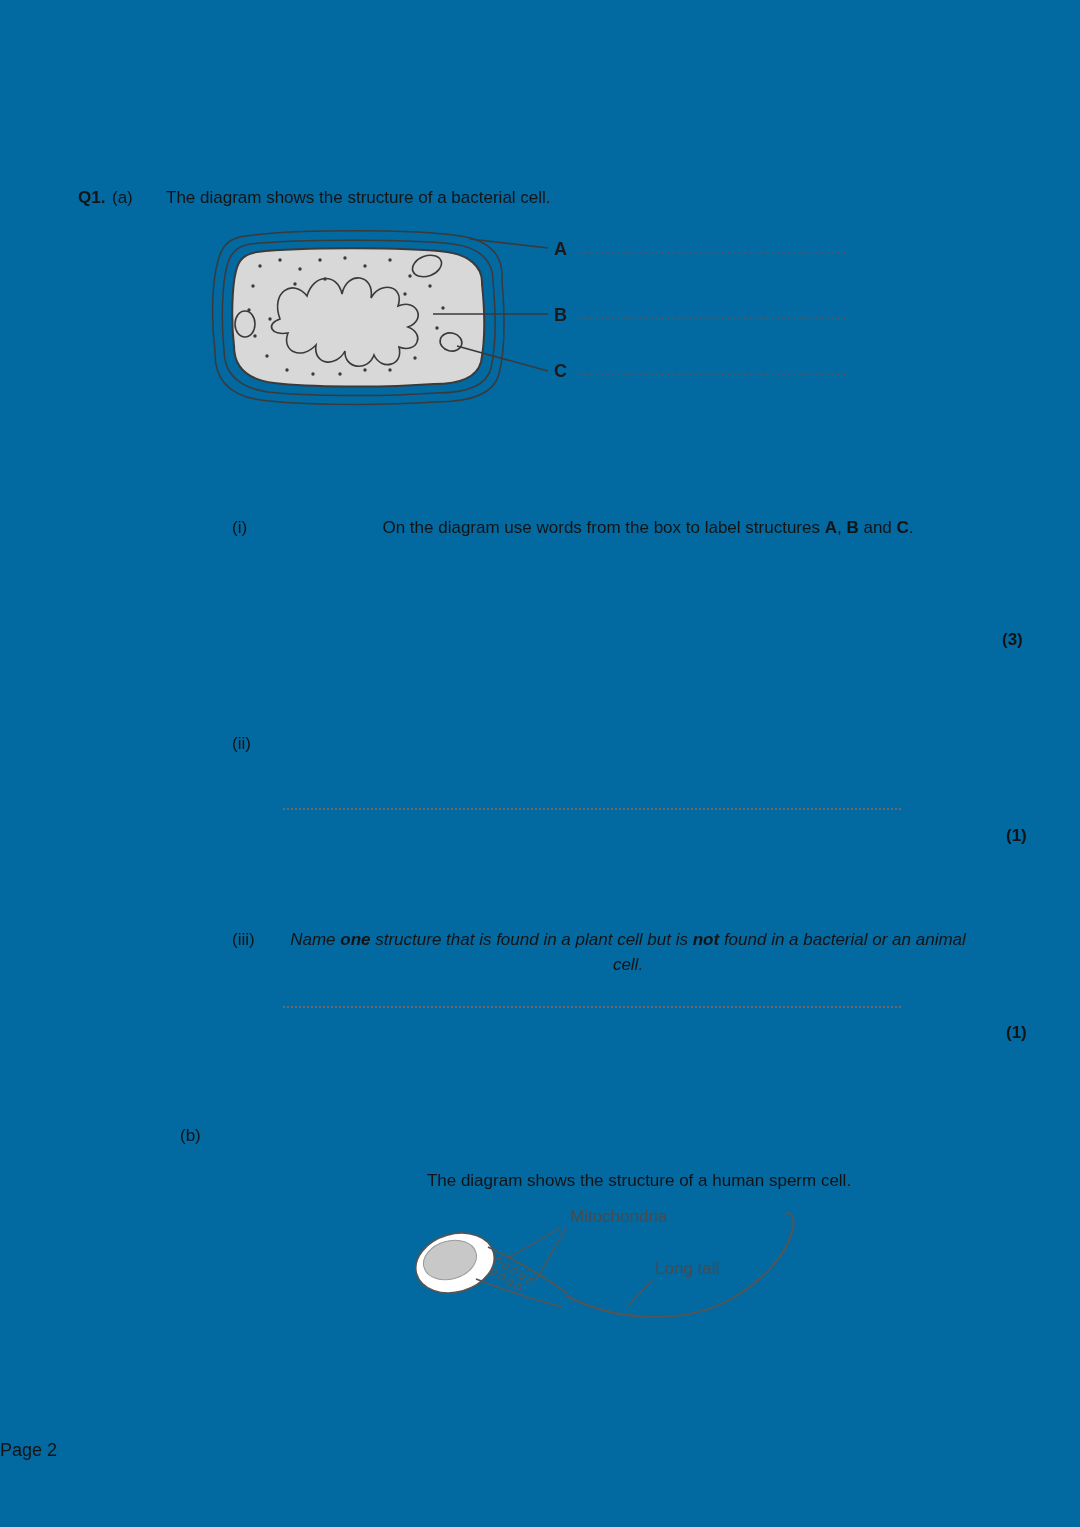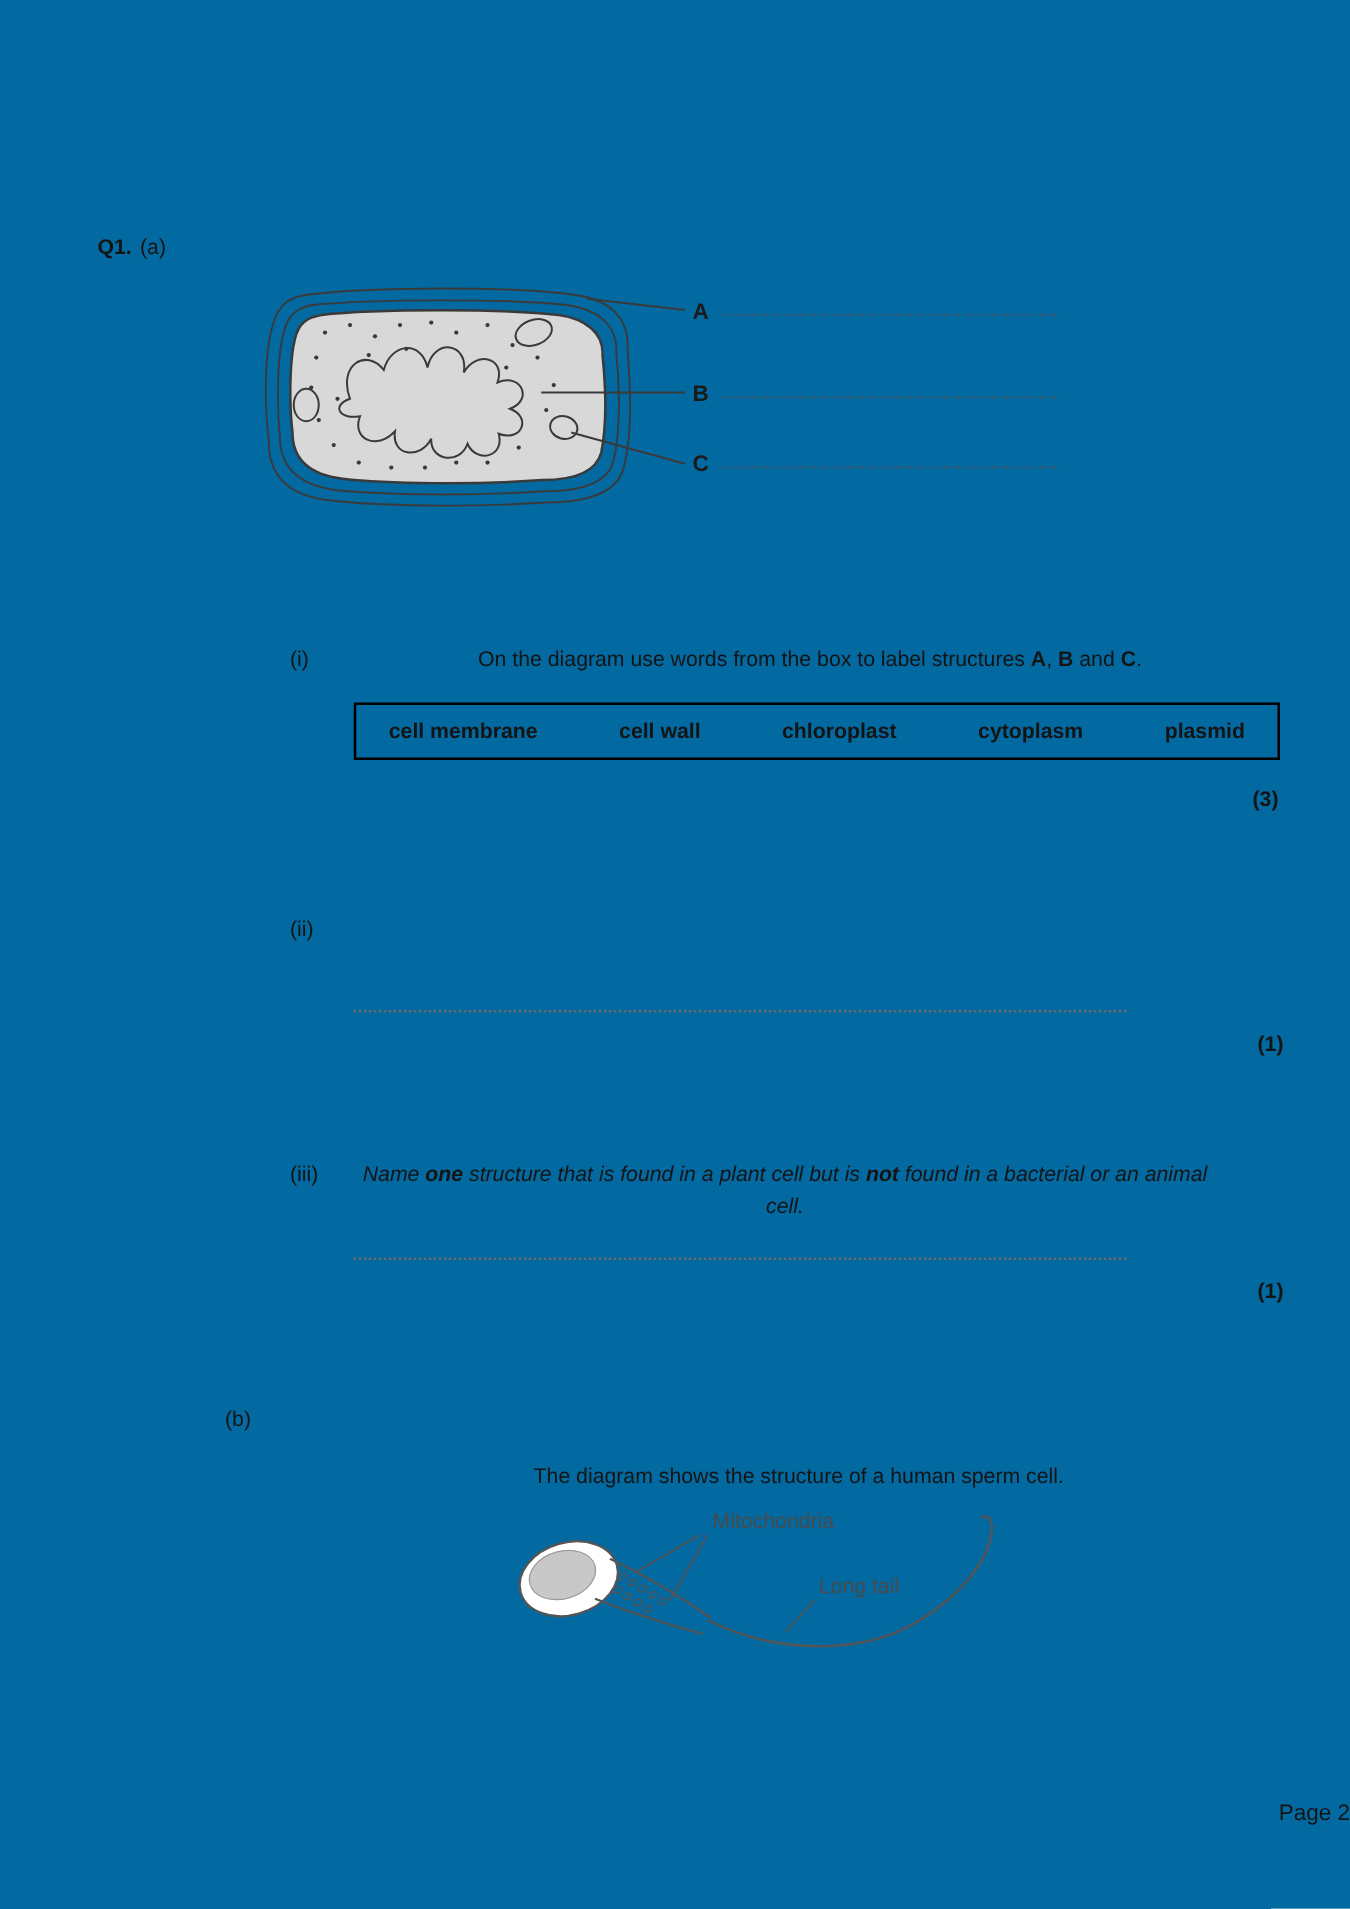--- a/index.html
+++ b/index.html
@@ -20,20 +20,21 @@
   svg text { font-family:"Liberation Sans", sans-serif; }
   .qnum { font-weight:bold; }
 </style>
 </head>
 <body>
 
 <div class="page">
 
   <span class="abs qnum" style="left:78px; top:186px;">Q1.</span>
   <span class="abs" style="left:112px; top:186px;">(a)</span>
+  <span class="abs" style="left:166px; top:186px;">The diagram shows the structure of a bacterial cell.</span>
 
   <svg class="abs" style="left:205px; top:224px;" width="660" height="190" viewBox="0 0 660 190">
 
     <path d="M 40,12 C 90,5 210,5 255,12 C 285,16 299,32 297,57 C 300,92 300,127 294,150 C 289,170 266,178 231,178 C 171,182 96,181 56,176 C 26,172 9,157 10,127 C 6,97 7,57 13,37 C 17,20 26,14 40,12 Z" fill="none" stroke="#3a3a3a" stroke-width="1.5"></path>
 
     <path d="M 45,20 C 92,15 205,15 248,20 C 273,23 289,36 288,58 C 291,90 291,122 286,144 C 282,161 263,169 231,169 C 173,173 101,172 63,168 C 36,164 19,152 19,126 C 16,98 17,60 22,42 C 25,28 33,22 45,20 Z" fill="none" stroke="#3a3a3a" stroke-width="1.5"></path>
 
     <path d="M 52,28 C 95,23 200,23 242,28 C 263,31 278,42 277,60 C 280,89 280,118 276,138 C 272,153 256,160 229,160 C 174,164 104,163 69,159 C 45,156 29,145 29,122 C 26,97 27,62 31,47 C 34,34 41,30 52,28 Z" fill="#d8d8d8" stroke="#3a3a3a" stroke-width="2"></path>
 
     <path d="M75,95 C65,68 88,54 102,72 C108,50 132,48 137,70 C142,46 170,50 166,74 C176,56 200,62 193,82 C212,74 222,96 203,103 C221,110 212,130 194,123 C199,142 176,147 169,131 C163,148 139,145 140,127 C131,144 108,141 111,121 C96,137 76,127 83,109 C66,112 60,100 75,95 Z" fill="none" stroke="#3a3a3a" stroke-width="1.6"></path>
@@ -81,27 +82,20 @@
     <line x1="374" y1="28" x2="640" y2="28" stroke="#4a5568" stroke-width="2" stroke-dasharray="2 3.5"></line>
     <line x1="374" y1="94" x2="640" y2="94" stroke="#4a5568" stroke-width="2" stroke-dasharray="2 3.5"></line>
     <line x1="374" y1="150" x2="640" y2="150" stroke="#4a5568" stroke-width="2" stroke-dasharray="2 3.5"></line>
   </svg>
 
   <span class="abs" style="left:232px; top:516px;">(i)</span>
   <p class="abs" style="left:283px; top:516px; width:730px;">
     <span>On the diagram use words from the box to label structures </span><span class="b">A</span><span>, </span><span class="b">B</span><span> and </span><span class="b">C</span><span>.</span>
   </p>
 
-  <div class="abs wordbox" style="left:283px; top:562px; width:685px;">
-    <span>cell membrane</span>
-    <span>cell wall</span>
-    <span>chloroplast</span>
-    <span>cytoplasm</span>
-    <span>plasmid</span>
-  </div>
   <span class="abs mark" style="left:1002px; top:628px;">(3)</span>
 
   <span class="abs" style="left:232px; top:732px;">(ii)</span>
   <div class="abs dotline" style="left:283px; top:792px; width:618px;"></div>
   <span class="abs mark" style="left:1006px; top:824px;">(1)</span>
 
   <span class="abs" style="left:232px; top:928px;">(iii)</span>
   <p class="abs" style="left:283px; top:928px; width:690px;font-style:italic;">
     <span>Name </span><span class="b">one</span><span> structure that is found in a plant cell but is </span><span class="b">not</span><span> found in a bacterial or an animal cell.</span>
   </p>
@@ -132,15 +126,15 @@
 
     <path d="M 176,96 C 232,124 302,124 346,96 C 382,74 399,48 403,28 C 405,17 401,11 395,14" fill="none" stroke="#555" stroke-width="2"></path>
 
     <line x1="170" y1="28" x2="118" y2="58" stroke="#555" stroke-width="1.4"></line>
     <line x1="176" y1="28" x2="146" y2="80" stroke="#555" stroke-width="1.4"></line>
     <text x="180" y="22" font-size="17" fill="#4a4a4a">Mitochondria</text>
     <line x1="262" y1="80" x2="238" y2="106" stroke="#555" stroke-width="1.4"></line>
     <text x="265" y="74" font-size="17" fill="#4a4a4a">Long tail</text>
   </svg>
 
-  <div class="abs" style="left:0; top:1437px; width:1080px; text-align:right; font-size:18px;">Page 2</div>
+  <div class="abs" style="left:0; top:1437px; width:1080px; text-align:left; font-size:18px;">Page 2</div>
 
 </div>
 
 </body></html>

